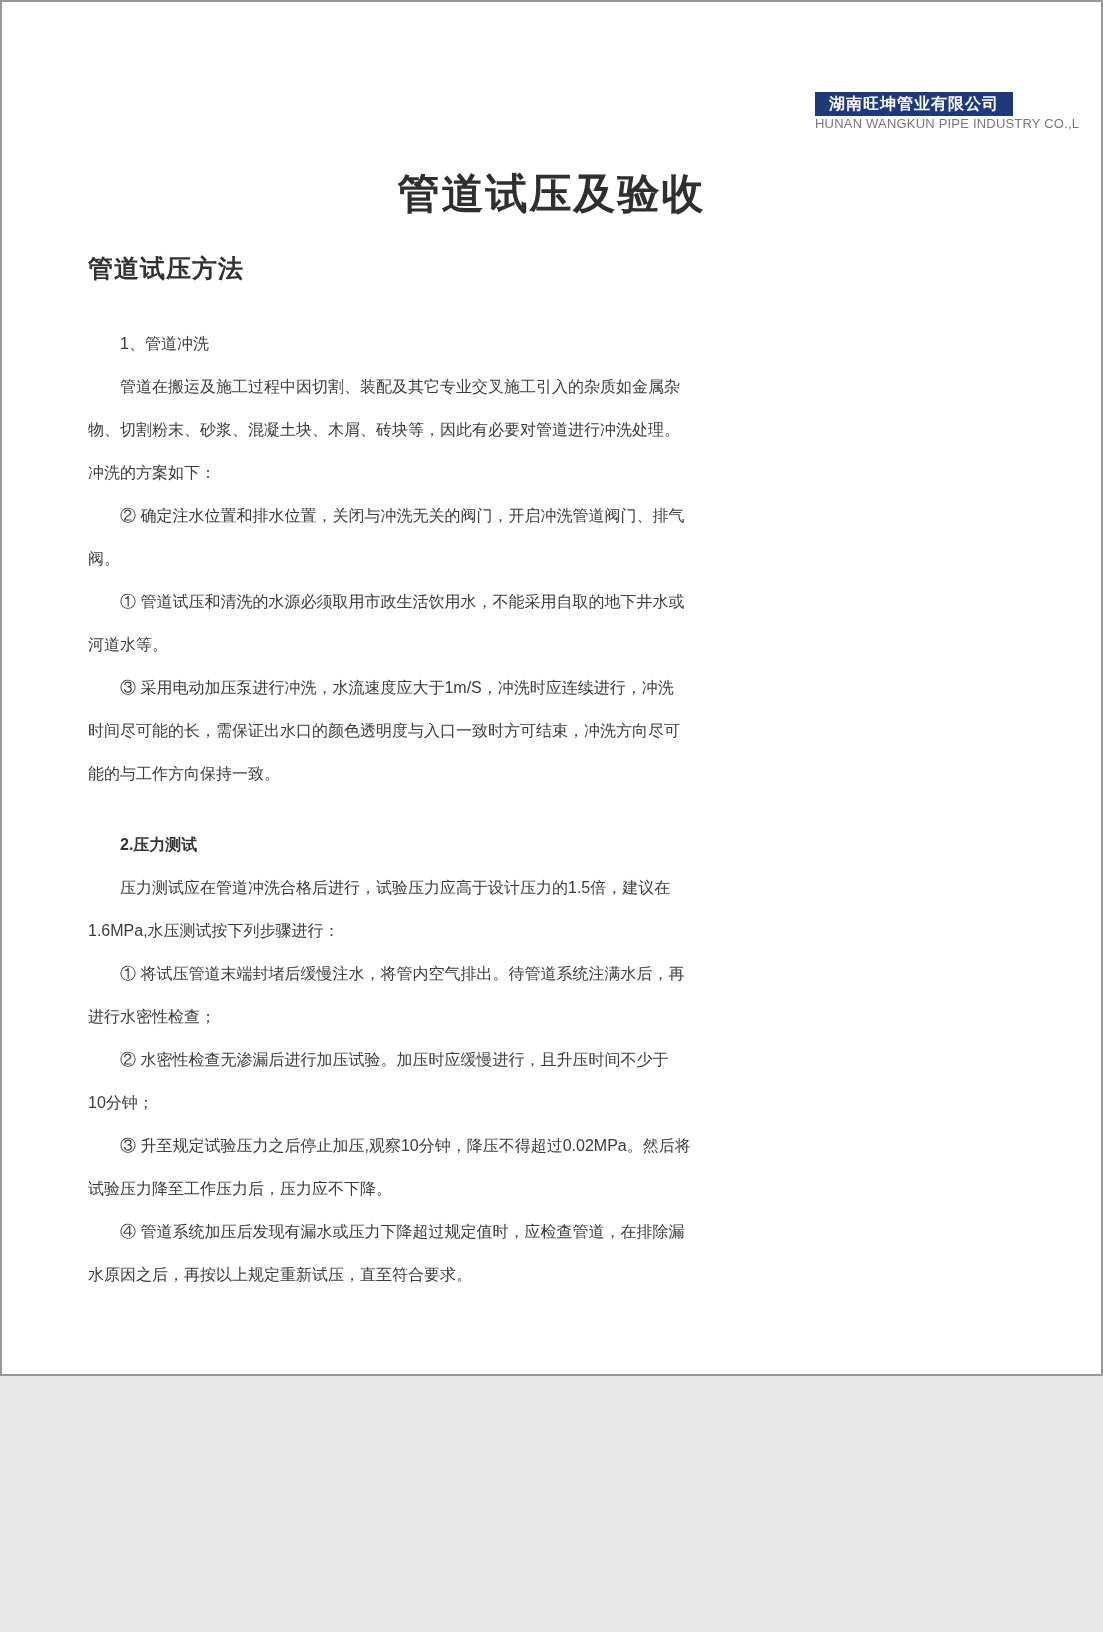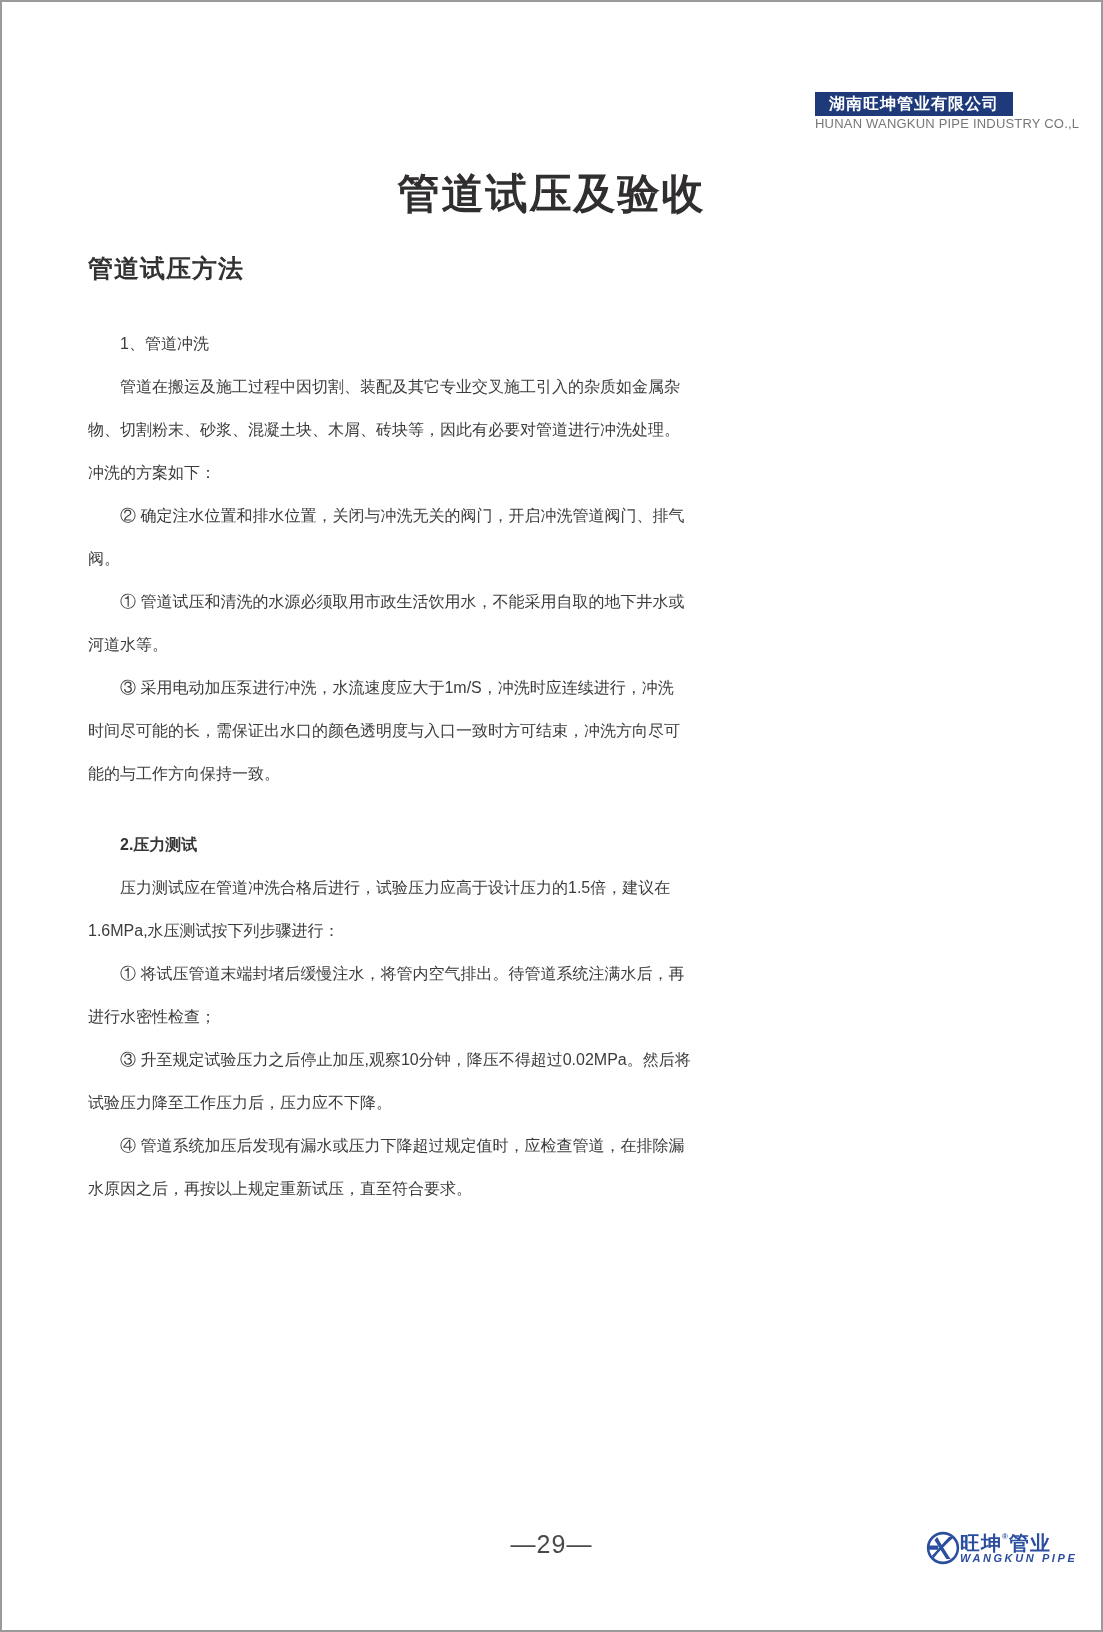--- a/index.html
+++ b/index.html
@@ -1,18 +1,18 @@
 <!DOCTYPE html>
 <html lang="zh"><head>
 <meta charset="utf-8">
 <style>
   html,body{margin:0;padding:0;background:#e8e8e8;}
   .page{
     position:relative;
-    width:1103px;height:1632px;
+    width:1103px;height:1376px;
     background:#ffffff;
     box-shadow:inset 0 0 0 2px #9a9a9a;
     font-family:"Liberation Sans", sans-serif;
     overflow:hidden;
   }
   
   .hdr-banner{
     position:absolute;top:92px;right:90px;
     width:198px;height:24px;
     background:#1e3a7a;
@@ -97,20 +97,22 @@
     <p>① 管道试压和清洗的水源必须取用市政生活饮用水，不能采用自取的地下井水或
 河道水等。</p>
     <p>③ 采用电动加压泵进行冲洗，水流速度应大于1m/S，冲洗时应连续进行，冲洗
 时间尽可能的长，需保证出水口的颜色透明度与入口一致时方可结束，冲洗方向尽可
 能的与工作方向保持一致。</p>
     <p class="item-title-bold sec-gap">2.压力测试</p>
     <p>压力测试应在管道冲洗合格后进行，试验压力应高于设计压力的1.5倍，建议在
 1.6MPa,水压测试按下列步骤进行：</p>
     <p>① 将试压管道末端封堵后缓慢注水，将管内空气排出。待管道系统注满水后，再
 进行水密性检查；</p>
+    <p>② 水密性检查无渗漏后进行加压试验。加压时应缓慢进行，且升压时间不少于
+10分钟；</p>
     <p>③ 升至规定试验压力之后停止加压,观察10分钟，降压不得超过0.02MPa。然后将
 试验压力降至工作压力后，压力应不下降。</p>
     <p>④ 管道系统加压后发现有漏水或压力下降超过规定值时，应检查管道，在排除漏
 水原因之后，再按以上规定重新试压，直至符合要求。</p>
   </div>
 
   <div class="page-number">—29—</div>
 
   <div class="footer-logo">
     <svg class="mark" viewBox="0 0 40 40" aria-hidden="true">

